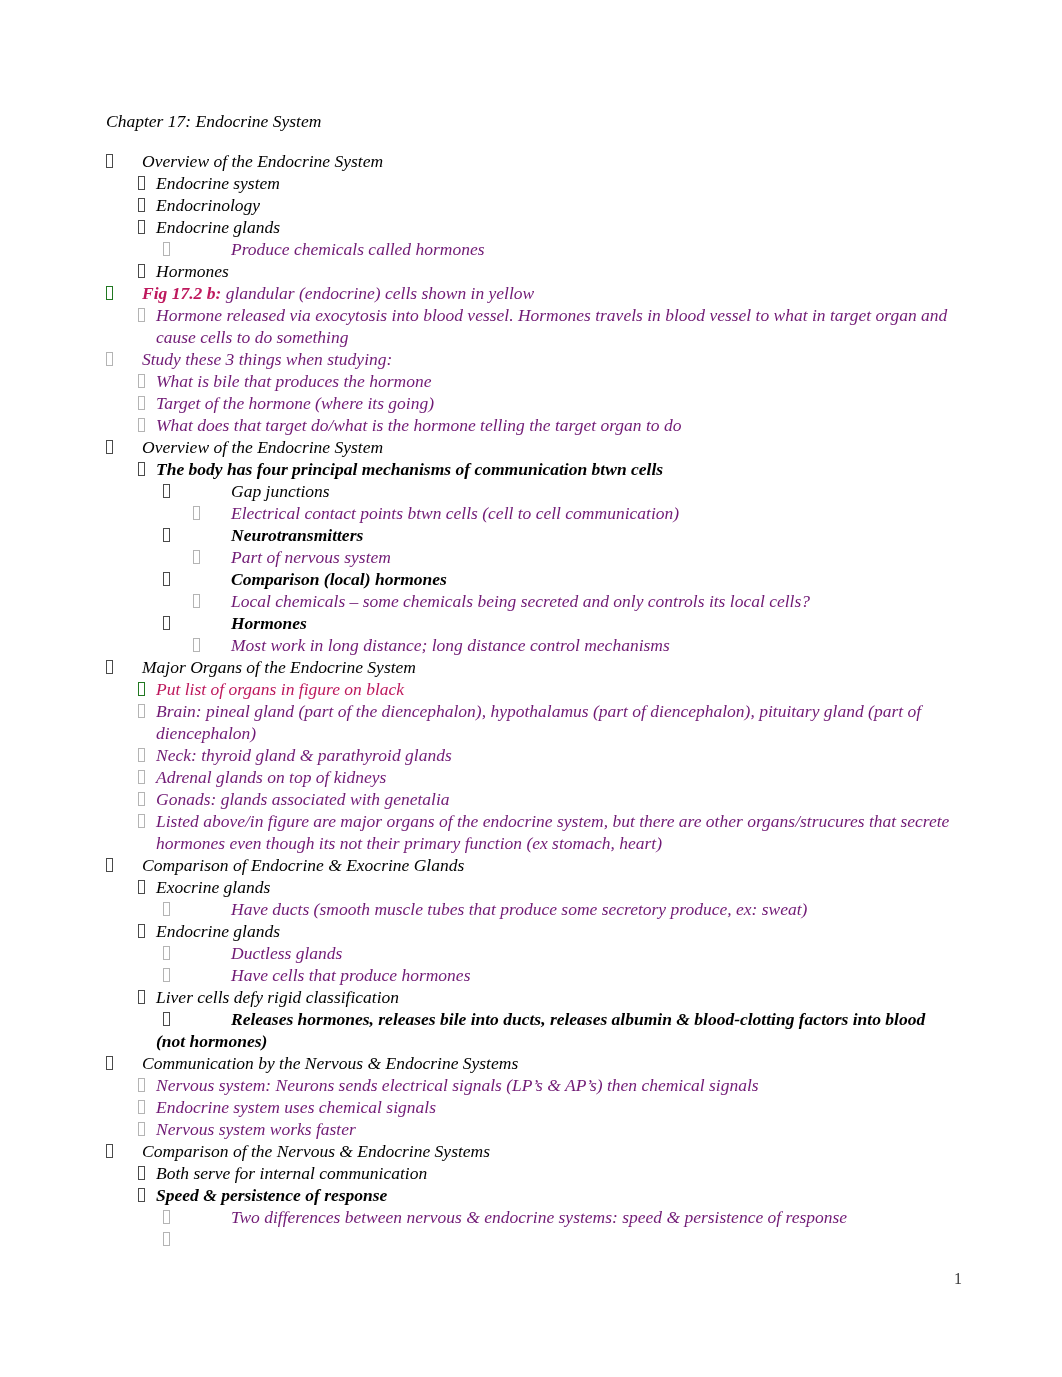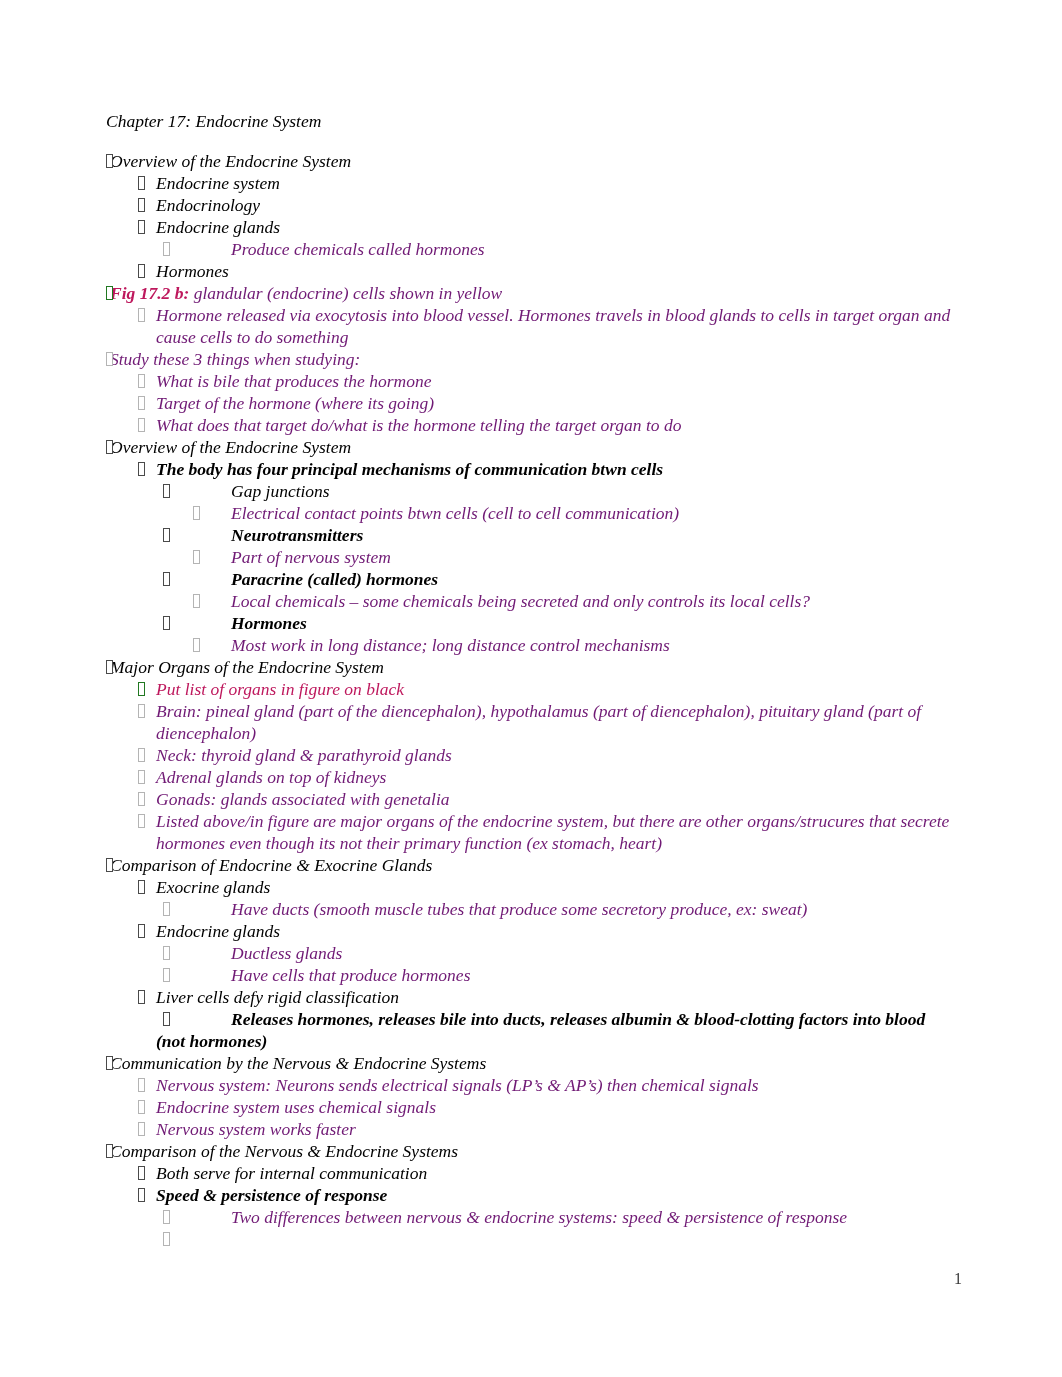--- a/index.html
+++ b/index.html
@@ -48,21 +48,21 @@
     width: 7px;
     height: 14px;
     box-sizing: border-box;
     border: 1.4px solid #4a4a4a;
     background: #ffffff;
   }
   .bullet.grey { border-color: #b4b4b4; }
   .bullet.green { border-color: #217821; }
 
   
-  .lvl1 { padding-left: 4px; }
+  .lvl1 { padding-left: 36px; }
   .lvl1 > .bullet { left: 0px; }
 
   
   .lvl2 { padding-left: 50px; text-indent: 0; }
   .lvl2 > .bullet { left: 32px; }
 
   
   .lvl3 { padding-left: 50px; text-indent: 75px; }
   .lvl3 > .bullet { left: 57px; }
 
@@ -93,32 +93,32 @@
     <div class="doc-title">Chapter 17: Endocrine System</div>
 
     <div id="outline-root">
         <div class="row lvl1"><span class="bullet"></span><span class="txt ">Overview of the Endocrine System</span></div>
         <div class="row lvl2"><span class="bullet"></span><span class="txt ">Endocrine system</span></div>
         <div class="row lvl2"><span class="bullet"></span><span class="txt ">Endocrinology</span></div>
         <div class="row lvl2"><span class="bullet"></span><span class="txt ">Endocrine glands</span></div>
         <div class="row lvl3"><span class="bullet grey"></span><span class="txt grey">Produce chemicals called hormones</span></div>
         <div class="row lvl2"><span class="bullet"></span><span class="txt ">Hormones</span></div>
         <div class="row lvl1"><span class="bullet grey green"></span><span class="txt green bold">Fig 17.2 b:</span><span class="txt grey"> glandular (endocrine) cells shown in yellow</span></div>
-        <div class="row lvl2"><span class="bullet grey"></span><span class="txt grey">Hormone released via exocytosis into blood vessel. Hormones travels in blood glands to cells in target organ and cause cells to do something</span></div>
+        <div class="row lvl2"><span class="bullet grey"></span><span class="txt grey">Hormone released via exocytosis into blood vessel. Hormones travels in blood vessel to what in target organ and cause cells to do something</span></div>
         <div class="row lvl1"><span class="bullet grey"></span><span class="txt grey">Study these 3 things when studying:</span></div>
         <div class="row lvl2"><span class="bullet grey"></span><span class="txt grey">What is bile that produces the hormone</span></div>
         <div class="row lvl2"><span class="bullet grey"></span><span class="txt grey">Target of the hormone (where its going)</span></div>
         <div class="row lvl2"><span class="bullet grey"></span><span class="txt grey">What does that target do/what is the hormone telling the target organ to do</span></div>
         <div class="row lvl1"><span class="bullet"></span><span class="txt ">Overview of the Endocrine System</span></div>
         <div class="row lvl2"><span class="bullet"></span><span class="txt  bold">The body has four principal mechanisms of communication btwn cells</span></div>
         <div class="row lvl3"><span class="bullet"></span><span class="txt ">Gap junctions</span></div>
         <div class="row lvl4"><span class="bullet grey"></span><span class="txt grey">Electrical contact points btwn cells (cell to cell communication)</span></div>
         <div class="row lvl3"><span class="bullet"></span><span class="txt  bold">Neurotransmitters</span></div>
         <div class="row lvl4"><span class="bullet grey"></span><span class="txt grey">Part of nervous system</span></div>
-        <div class="row lvl3"><span class="bullet"></span><span class="txt  bold">Paracrine (called) hormones</span></div>
+        <div class="row lvl3"><span class="bullet"></span><span class="txt  bold">Comparison (local) hormones</span></div>
         <div class="row lvl4"><span class="bullet grey"></span><span class="txt grey">Local chemicals – some chemicals being secreted and only controls its local cells?</span></div>
         <div class="row lvl3"><span class="bullet"></span><span class="txt  bold">Hormones</span></div>
         <div class="row lvl4"><span class="bullet grey"></span><span class="txt grey">Most work in long distance; long distance control mechanisms</span></div>
         <div class="row lvl1"><span class="bullet"></span><span class="txt ">Major Organs of the Endocrine System</span></div>
         <div class="row lvl2"><span class="bullet green"></span><span class="txt green">Put list of organs in figure on black</span></div>
         <div class="row lvl2"><span class="bullet grey"></span><span class="txt grey">Brain: pineal gland (part of the diencephalon), hypothalamus (part of diencephalon), pituitary gland (part of diencephalon)</span></div>
         <div class="row lvl2"><span class="bullet grey"></span><span class="txt grey">Neck: thyroid gland &amp; parathyroid glands</span></div>
         <div class="row lvl2"><span class="bullet grey"></span><span class="txt grey">Adrenal glands on top of kidneys</span></div>
         <div class="row lvl2"><span class="bullet grey"></span><span class="txt grey">Gonads: glands associated with genetalia</span></div>
         <div class="row lvl2"><span class="bullet grey"></span><span class="txt grey">Listed above/in figure are major organs of the endocrine system, but there are other organs/strucures that secrete hormones even though its not their primary function (ex stomach, heart)</span></div>

